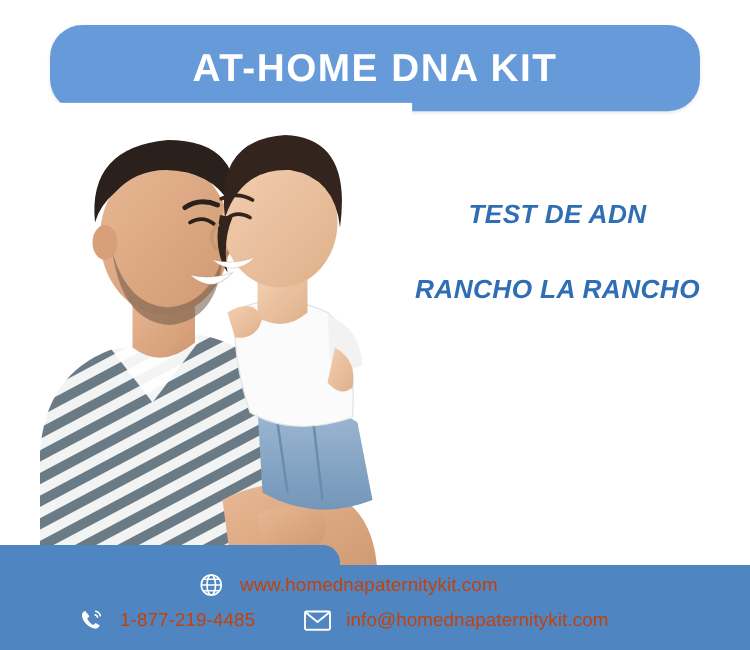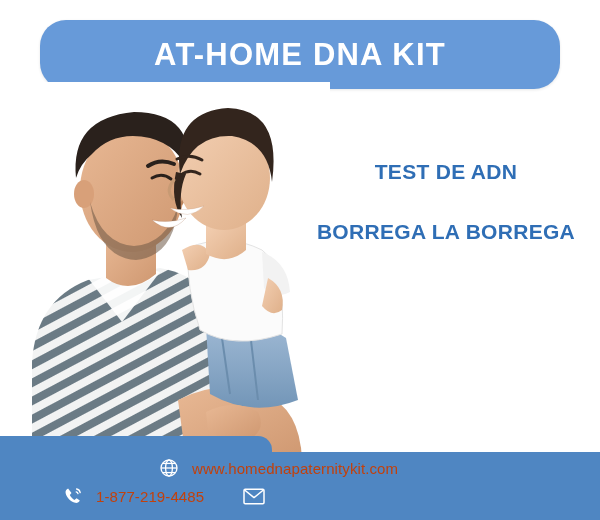--- a/index.html
+++ b/index.html
@@ -55,20 +55,21 @@
   }
   .photo-svg { display:block; width: 320px; height: 378px; }
 
   
   .headline {
     position: absolute;
     left: 296px;
     top: 160px;
     width: 300px;
     text-align: center;
+    font-style: italic;
   }
   .headline-line {
     color: #2f6eb5;
     font-size: 21px;
     font-weight: bold;
     letter-spacing: 0.3px;
     line-height: 1.1;
     white-space: nowrap;
   }
   .headline-line.l1 { margin-bottom: 37px; }
@@ -215,21 +216,21 @@
 
         <path d="M160 126 q18 14 34 -2 q-18 6 -34 2 Z" fill="#ffffff" stroke="#c0907040" stroke-width="1"></path>
 
         <path d="M196 330 Q224 316 248 330 Q256 346 242 356 Q214 362 198 348 Z" fill="url(#skinA)"></path>
       </g>
     </svg>
   </div>
 
   <div class="headline">
     <div class="headline-line l1">TEST DE ADN</div>
-    <div class="headline-line l3">BORREGA LA BORREGA</div>
+    <div class="headline-line l3">RANCHO LA RANCHO</div>
   </div>
 
   <div class="footer-tab"></div>
   <div class="footer-bar"></div>
 
   <div class="footer-row footer-row-web">
     <span class="footer-icon">
       <svg width="20" height="20" viewBox="0 0 20 20" fill="none" stroke="#ffffff" stroke-width="1.3">
         <circle cx="10" cy="10" r="8"></circle>
         <ellipse cx="10" cy="10" rx="3.4" ry="8"></ellipse>
@@ -252,15 +253,16 @@
     <span class="footer-text">1-877-219-4485</span>
   </div>
 
   <div class="footer-row footer-row-email">
     <span class="footer-icon">
       <svg width="22" height="17" viewBox="0 0 22 17" fill="none" stroke="#ffffff" stroke-width="1.5" stroke-linejoin="round">
         <rect x="1" y="1.2" width="20" height="14.6" rx="1.2"></rect>
         <path d="M1.6 2 L11 9.6 L20.4 2"></path>
       </svg>
     </span>
+    <span class="footer-text">info@homednapaternitykit.com</span>
   </div>
 
 </div>
 
 </body></html>

